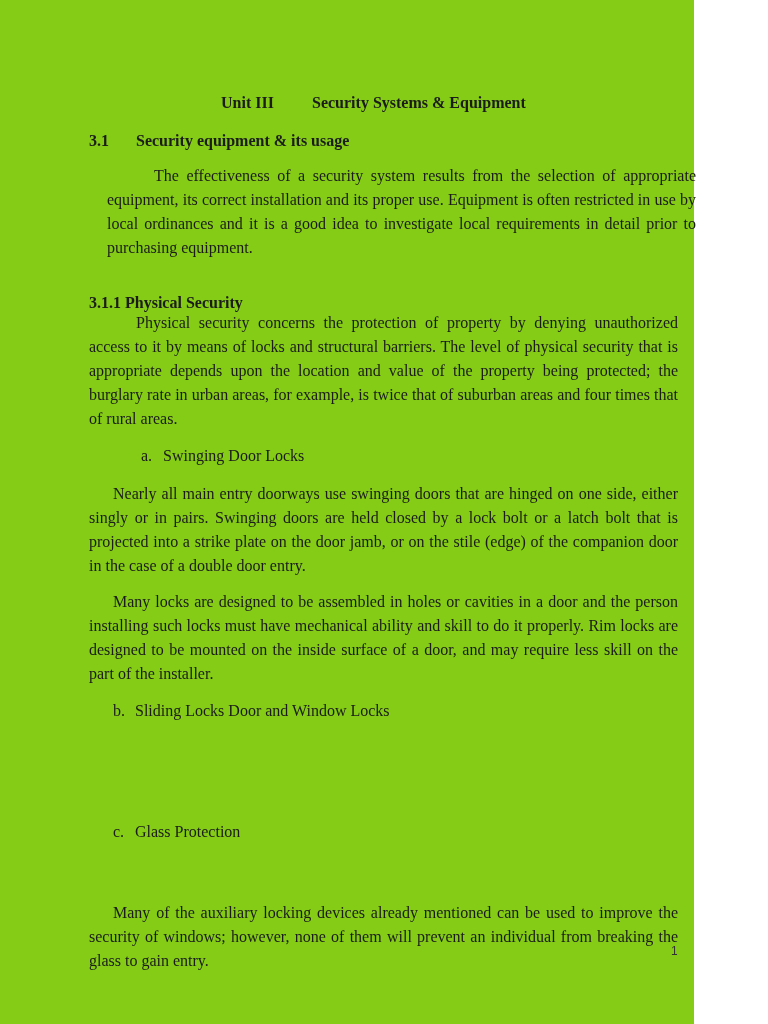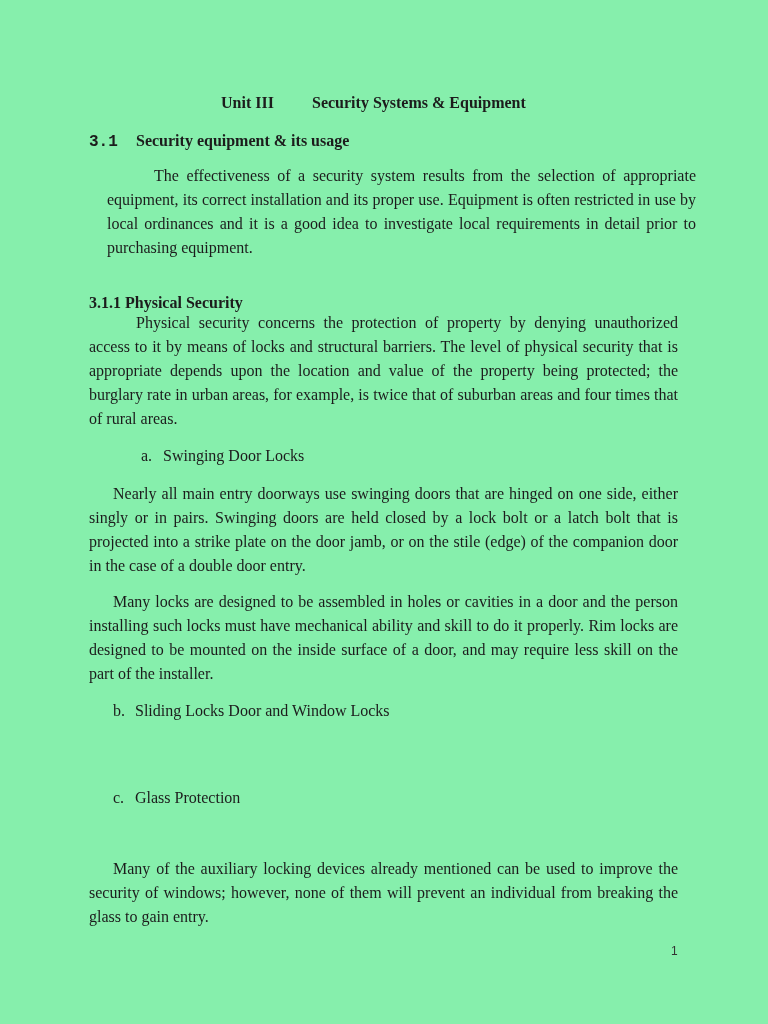--- a/index.html
+++ b/index.html
@@ -11,43 +11,43 @@
       width: 768px;
       height: 1024px;
       position: relative;
       overflow: hidden;
       font-family: "Liberation Serif", "DejaVu Serif", serif;
       color: #1c1c1c;
     }
     .page {
       position: absolute;
       left: 0; top: 0;
-      width: 768px;
+      width: 694px;
       height: 1024px;
-      background: #86efac;
+      background: #84cc16;
     }
     .unit-title {
       position: absolute;
       top: 93px;
       left: 221px;
       font-weight: bold;
       font-size: 16px;
       line-height: 20px;
       white-space: nowrap;
     }
     .unit-title .unit-num { display: inline-block; width: 91px; }
     .section-heading {
       position: absolute;
       left: 89px;
       font-weight: bold;
       font-size: 16px;
       line-height: 20px;
       white-space: nowrap;
     }
-    .section-heading .num { display: inline-block; width: 47px; font-family: Liberation Mono, monospace; }
+    .section-heading .num { display: inline-block; width: 47px; }
     .para {
       position: absolute;
       left: 89px;
       width: 589px;
       font-size: 16px;
       line-height: 24px;
       text-align: justify;
       margin: 0;
     }
     .para.indent-large { text-indent: 47px; }
@@ -96,21 +96,21 @@
 
   <p class="para indent-small" style="top:590px;">Many locks are designed to be assembled in holes or cavities in a door and the person installing such locks must have mechanical ability and skill to do it properly. Rim locks are designed to be mounted on the inside surface of a door, and may require less skill on the part of the installer.</p>
 
   <p class="para indent-small" style="top:482px;">Nearly all main entry doorways use swinging doors that are hinged on one side, either singly or in pairs. Swinging doors are held closed by a lock bolt or a latch bolt that is projected into a strike plate on the door jamb, or on the stile (edge) of the companion door in the case of a double door entry.</p>
 
   <div class="list-item" style="top:701px;">
     <span class="marker">b.</span><span>Sliding Locks Door and Window Locks</span>
   </div>
 
 
-  <div class="list-item" style="top:788px;">
+  <div class="list-item" style="top:822px;">
     <span class="marker">c.</span><span>Glass Protection</span>
   </div>
 
-  <p class="para indent-small" style="top:857px;">Many of the auxiliary locking devices already mentioned can be used to improve the security of windows; however, none of them will prevent an individual from breaking the glass to gain entry.</p>
+  <p class="para indent-small" style="top:901px;">Many of the auxiliary locking devices already mentioned can be used to improve the security of windows; however, none of them will prevent an individual from breaking the glass to gain entry.</p>
 
   <div class="page-number">1</div>
 
 </div>
 
 </body></html>

